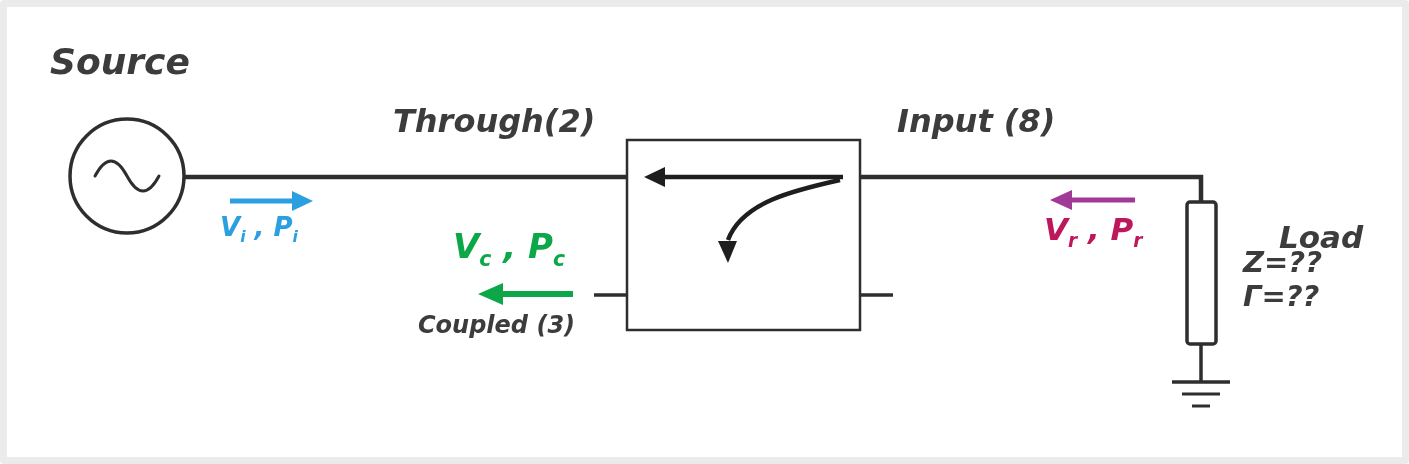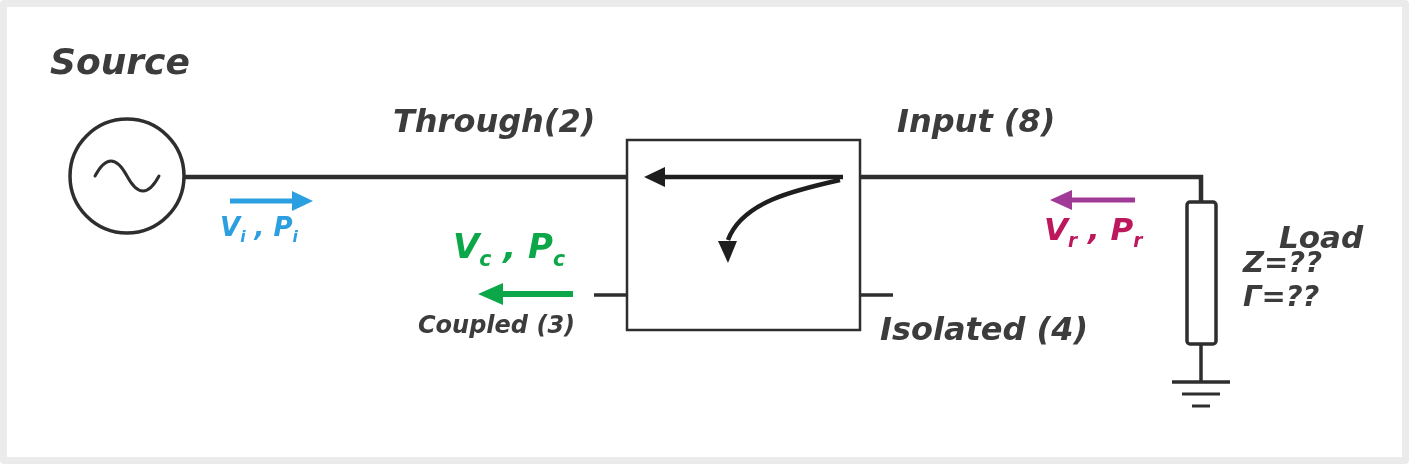--- a/index.html
+++ b/index.html
@@ -89,21 +89,20 @@
     <polygon points="478,294 503,283 503,305" fill="#0ca749"></polygon>
 
     <line x1="1135" y1="200" x2="1070" y2="200" stroke-width="5" stroke-linecap="butt" stroke="#a03a96"></line>
     <polygon points="1050,200 1072,190 1072,210" fill="#a03a96"></polygon>
   </svg>
 
   <div class="lbl source-lbl">Source</div>
   <div class="lbl through-lbl">Through(2)</div>
   <div class="lbl input-lbl">Input (8)</div>
   <div class="lbl coupled-lbl">Coupled (3)</div>
-  <div class="lbl isolated-lbl">Isolated (4)</div>
 
   <div class="lbl load-title">Load</div>
   <div class="lbl load-z">Z=??</div>
   <div class="lbl load-gamma">Γ=??</div>
 
   <div class="sig sig-incident">
     <span>V</span><sub>i</sub><span> , </span><span>P</span><sub>i</sub>
   </div>
 
   <div class="sig sig-coupled">

